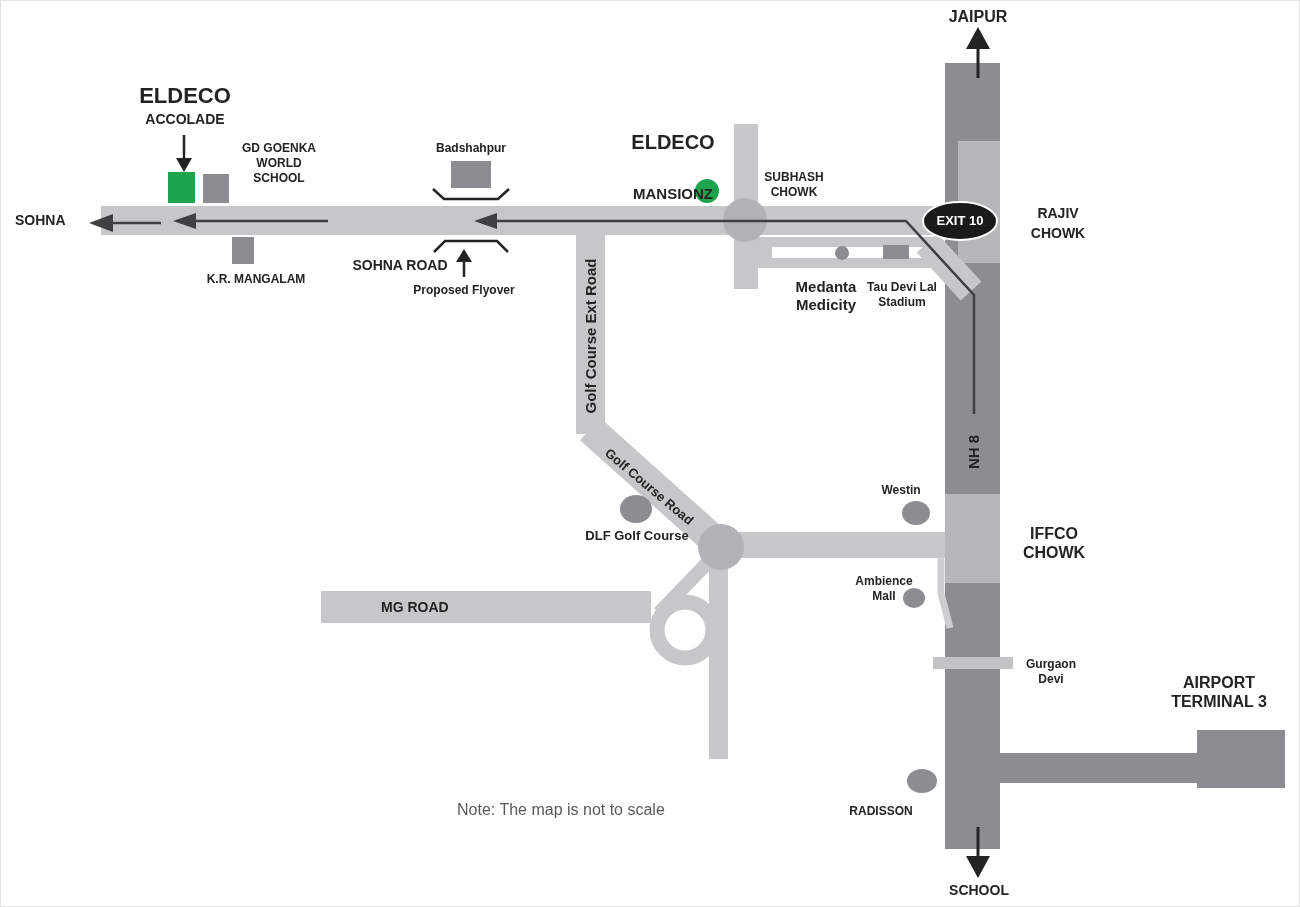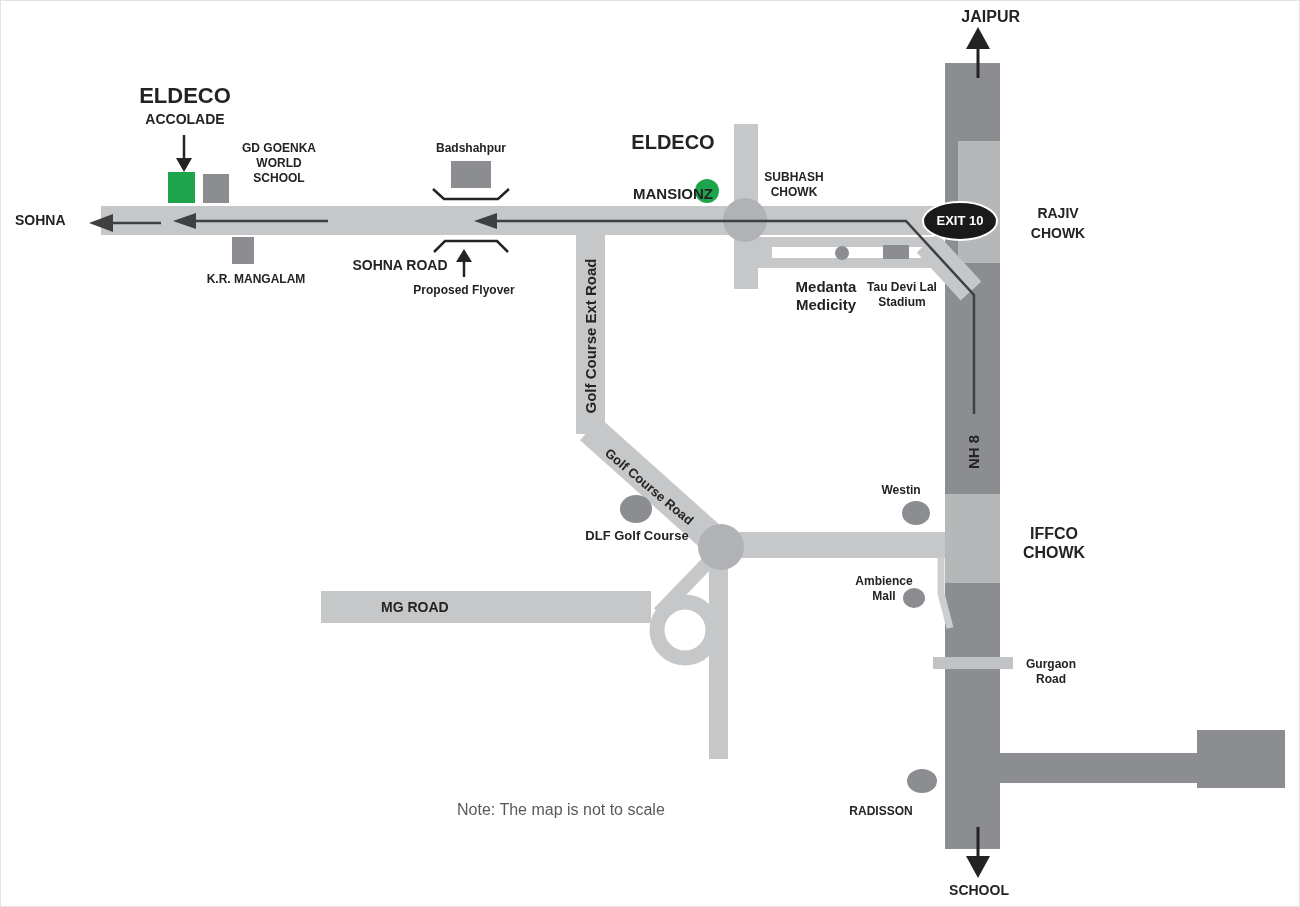--- a/index.html
+++ b/index.html
@@ -100,21 +100,21 @@
   <div class="lbl s12 ctr" style="left:418px;top:140px;width:104px;">Badshahpur</div>
 
   <div class="lbl s20 ctr" style="left:613px;top:130px;width:118px;">ELDECO</div>
   <div class="lbl s15 ctr" style="left:613px;top:154px;width:118px;margin-top:30px;">MANSIONZ</div>
 
   <div class="lbl s12 ctr" style="left:754px;top:169px;width:78px;">
     <div>SUBHASH</div>
     <div>CHOWK</div>
   </div>
 
-  <div class="lbl s16 ctr" style="left:935px;top:6px;width:84px;text-align:right;">JAIPUR</div>
+  <div class="lbl s16 ctr" style="left:935px;top:6px;width:84px;">JAIPUR</div>
 
   <div class="lbl s13 ctr white" style="left:922px;top:212px;width:74px;">EXIT 10</div>
 
   <div class="lbl s17 ctr" style="left:1003px;top:202px;width:108px;">
     <div>RAJIV</div>
     <div>CHOWK</div>
   </div>
 
   <div class="lbl s17" style="left:14px;top:209px;text-align:right;">SOHNA</div>
   <div class="lbl s17 ctr" style="left:336px;top:210px;width:126px;margin-top:44px;">SOHNA ROAD</div>
@@ -145,21 +145,25 @@
 
   <div class="lbl s12 ctr" style="left:845px;top:573px;width:76px;">
     <div>Ambience</div>
     <div>Mall</div>
   </div>
 
   <div class="lbl s17" style="left:380px;top:596px;">MG ROAD</div>
 
   <div class="lbl s12 ctr" style="left:1014px;top:656px;width:72px;">
     <div>Gurgaon</div>
-    <div>Road</div>
+    <div>Devi</div>
   </div>
 
+  <div class="lbl s16 ctr" style="left:1152px;top:672px;width:132px;">
+    <div>AIRPORT</div>
+    <div>TERMINAL 3</div>
+  </div>
 
   <div class="lbl note" style="left:456px;top:800px;">Note: The map is not to scale</div>
   <div class="lbl s12 ctr" style="left:838px;top:803px;width:84px;">RADISSON</div>
   <div class="lbl s17 ctr" style="left:940px;top:879px;width:76px;">SCHOOL</div>
 
 </div>
 
 </body></html>

